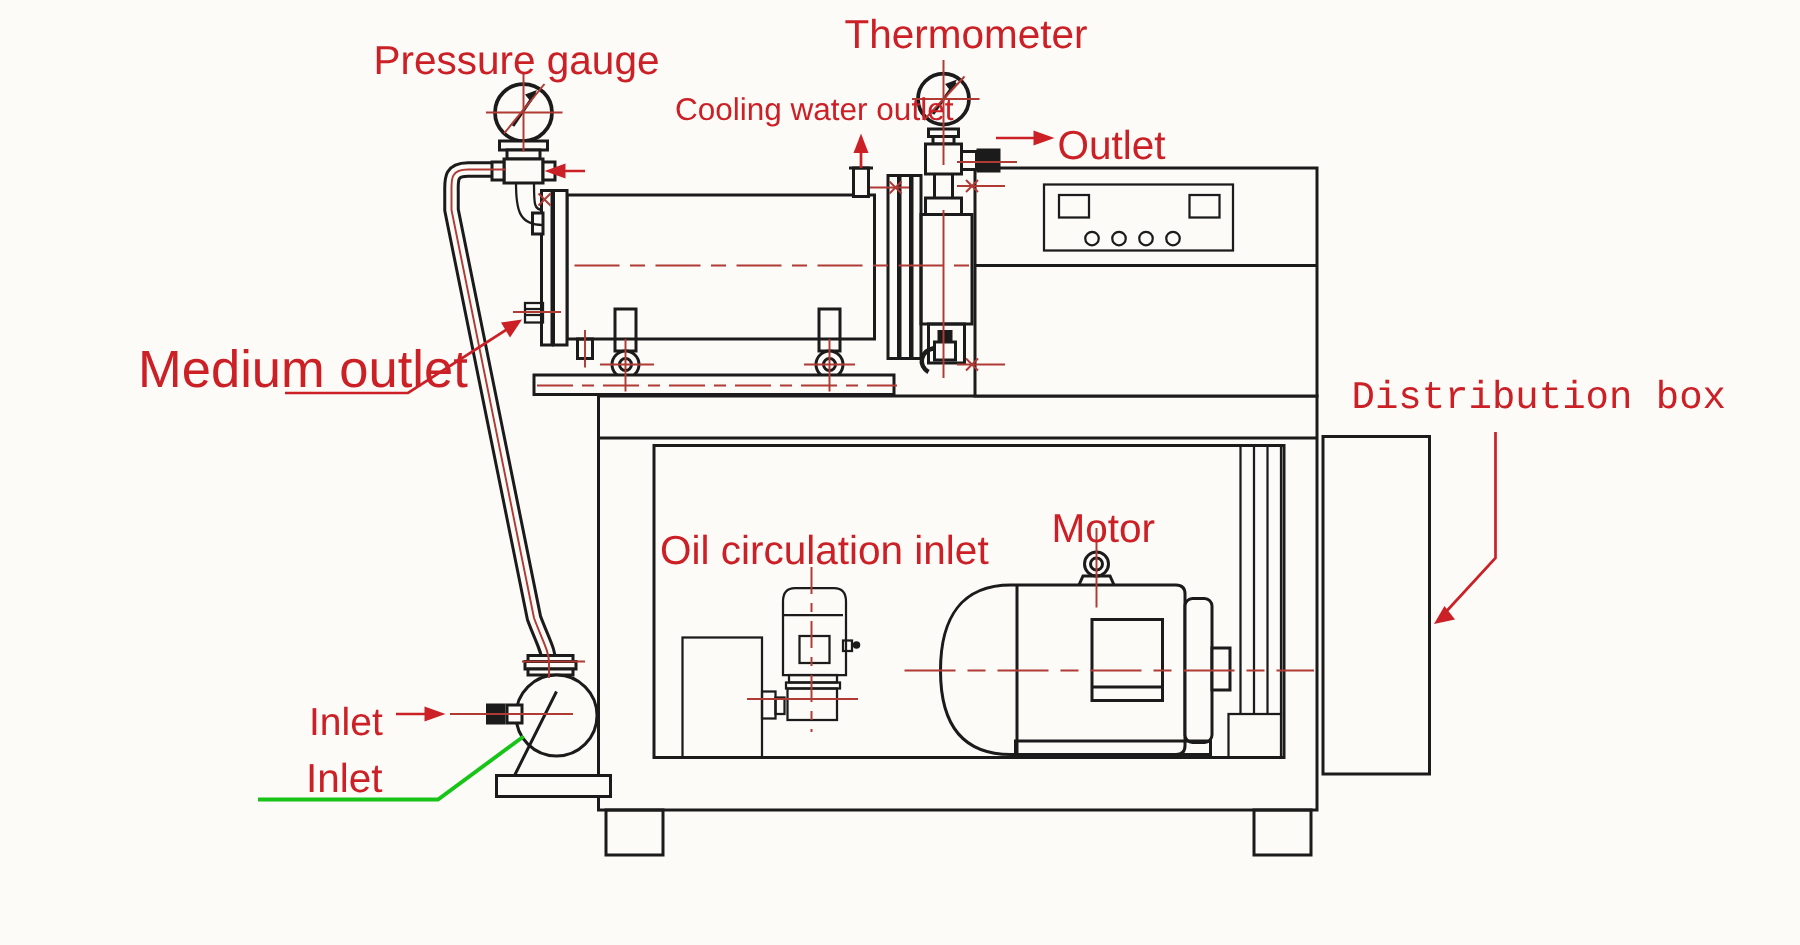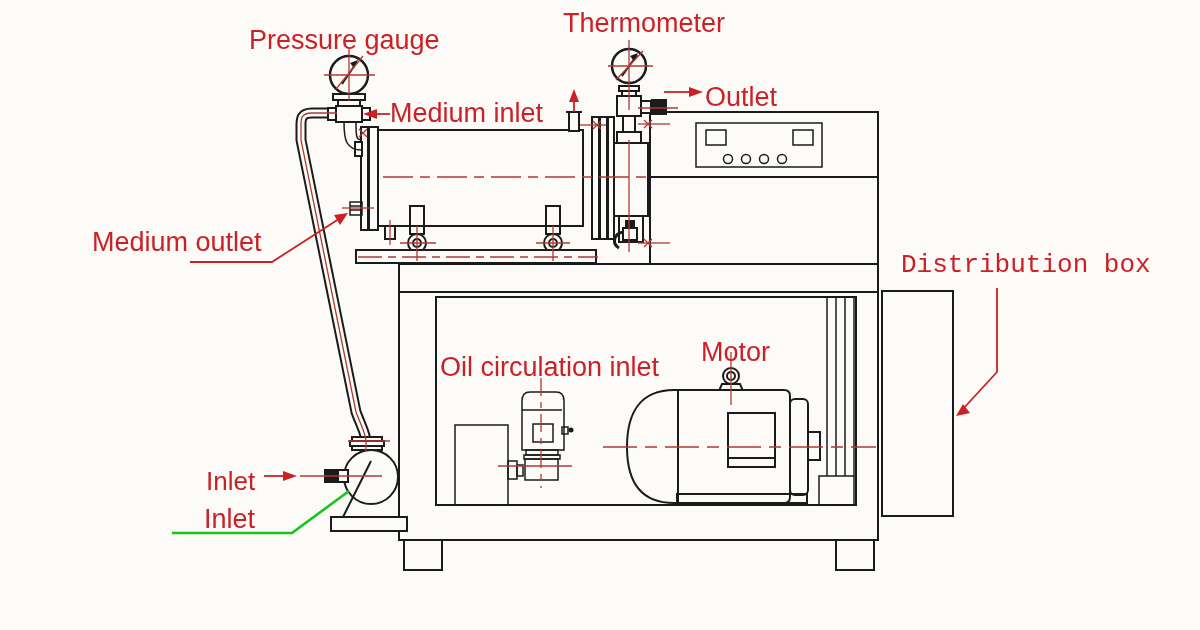--- a/index.html
+++ b/index.html
@@ -20,21 +20,21 @@
   .red{stroke:var(--centerline-red);fill:none;stroke-width:1.3;}
   .lead{stroke:var(--label-red);fill:none;stroke-width:1.8;}
   .ahead{fill:var(--label-red);stroke:none;}
   .grn{stroke:var(--leader-green);fill:none;stroke-width:2.6;}
   
   .l-pg{left:249px;top:27px;font-size:27px;}
   .l-th{left:563px;top:10px;font-size:27px;}
   .l-cw{left:450px;top:63px;font-size:21px;}
   .l-mi{left:390px;top:100px;font-size:27px;}
   .l-ou{left:705px;top:84px;font-size:27px;}
-  .l-mo{left:92px;top:229px;font-size:27px;}
+  .l-mo{left:92px;top:229px;font-size:35px;}
   .l-db{left:901px;top:252px;font-size:26px;font-family:Liberation Mono, monospace;}
   .l-op{left:440px;top:354px;font-size:27px;}
   .l-mt{left:701px;top:339px;font-size:27px;}
   .l-in{left:206px;top:468px;font-size:26px;}
   .l-pu{left:204px;top:506px;font-size:27px;}
 </style>
 </head>
 <body>
 
 <div class="stage">
@@ -241,21 +241,21 @@
       <path class="ahead" d="M348,213 l-14,2 l6,10 z"></path>
       <polyline class="lead" points="997,288 997,372 962,410"></polyline>
       <path class="ahead" d="M956,416 l14,-3 l-7,-9 z"></path>
     </g>
 
     <polyline class="grn" points="349,491 292,533 172,533"></polyline>
   </svg>
 
   <div class="lbl l-pg">Pressure gauge</div>
   <div class="lbl l-th">Thermometer</div>
-  <div class="lbl l-mi">Medium inlet</div>
+  <div class="lbl l-cw">Cooling water outlet</div>
   <div class="lbl l-ou">Outlet</div>
   <div class="lbl l-mo">Medium outlet</div>
   <div class="lbl l-db">Distribution box</div>
   <div class="lbl l-op">Oil circulation inlet</div>
   <div class="lbl l-mt">Motor</div>
   <div class="lbl l-in">Inlet</div>
   <div class="lbl l-pu">Inlet</div>
 </div>
 
 </body></html>

